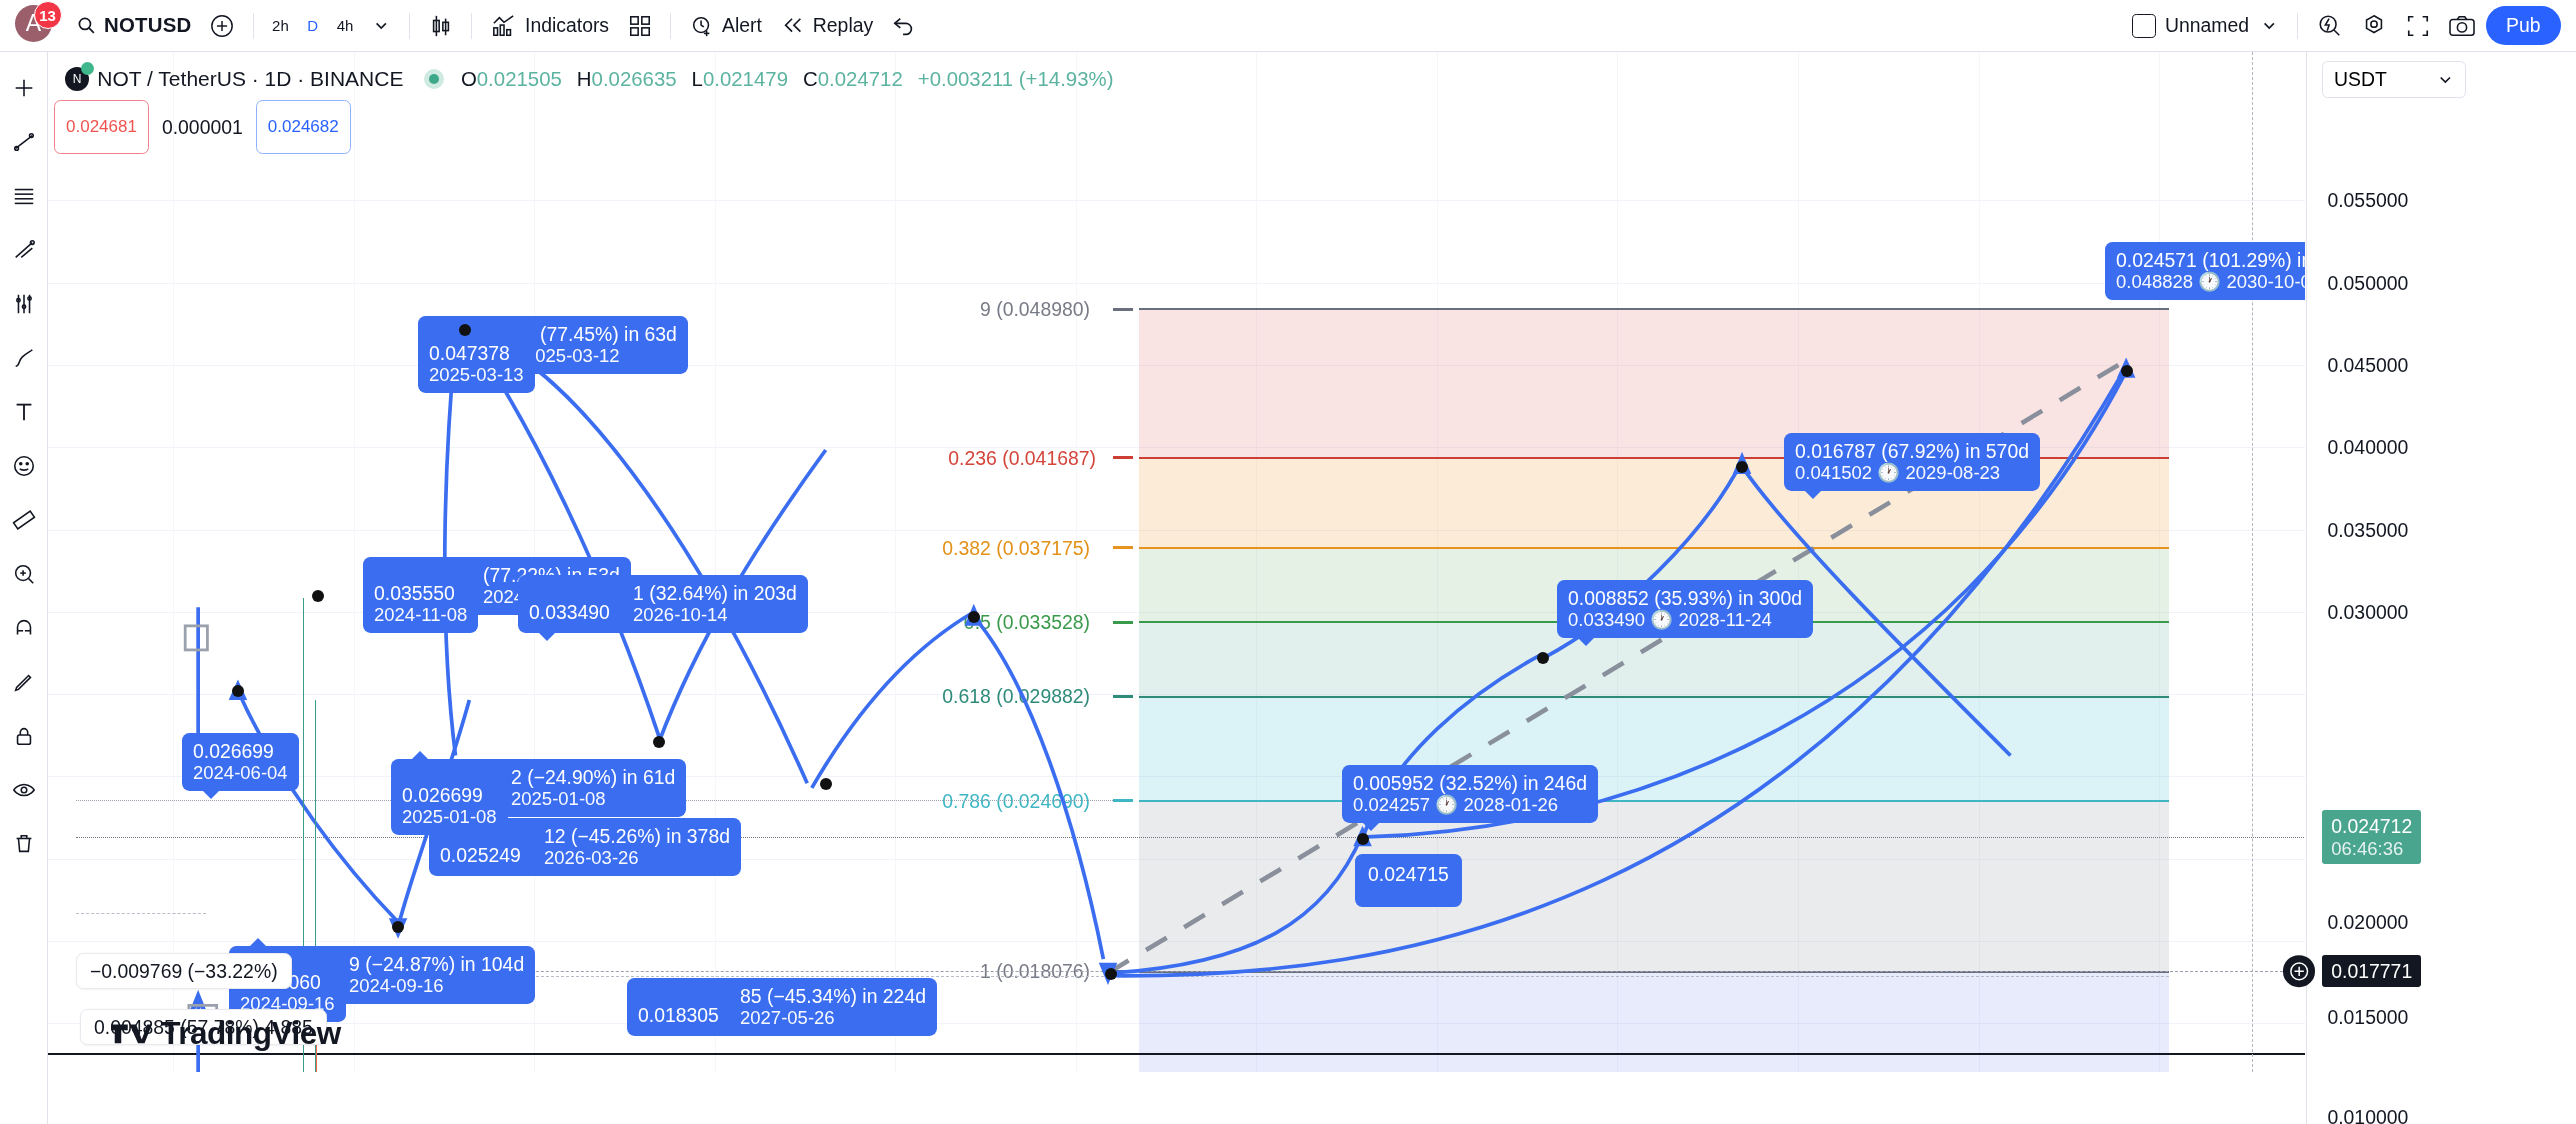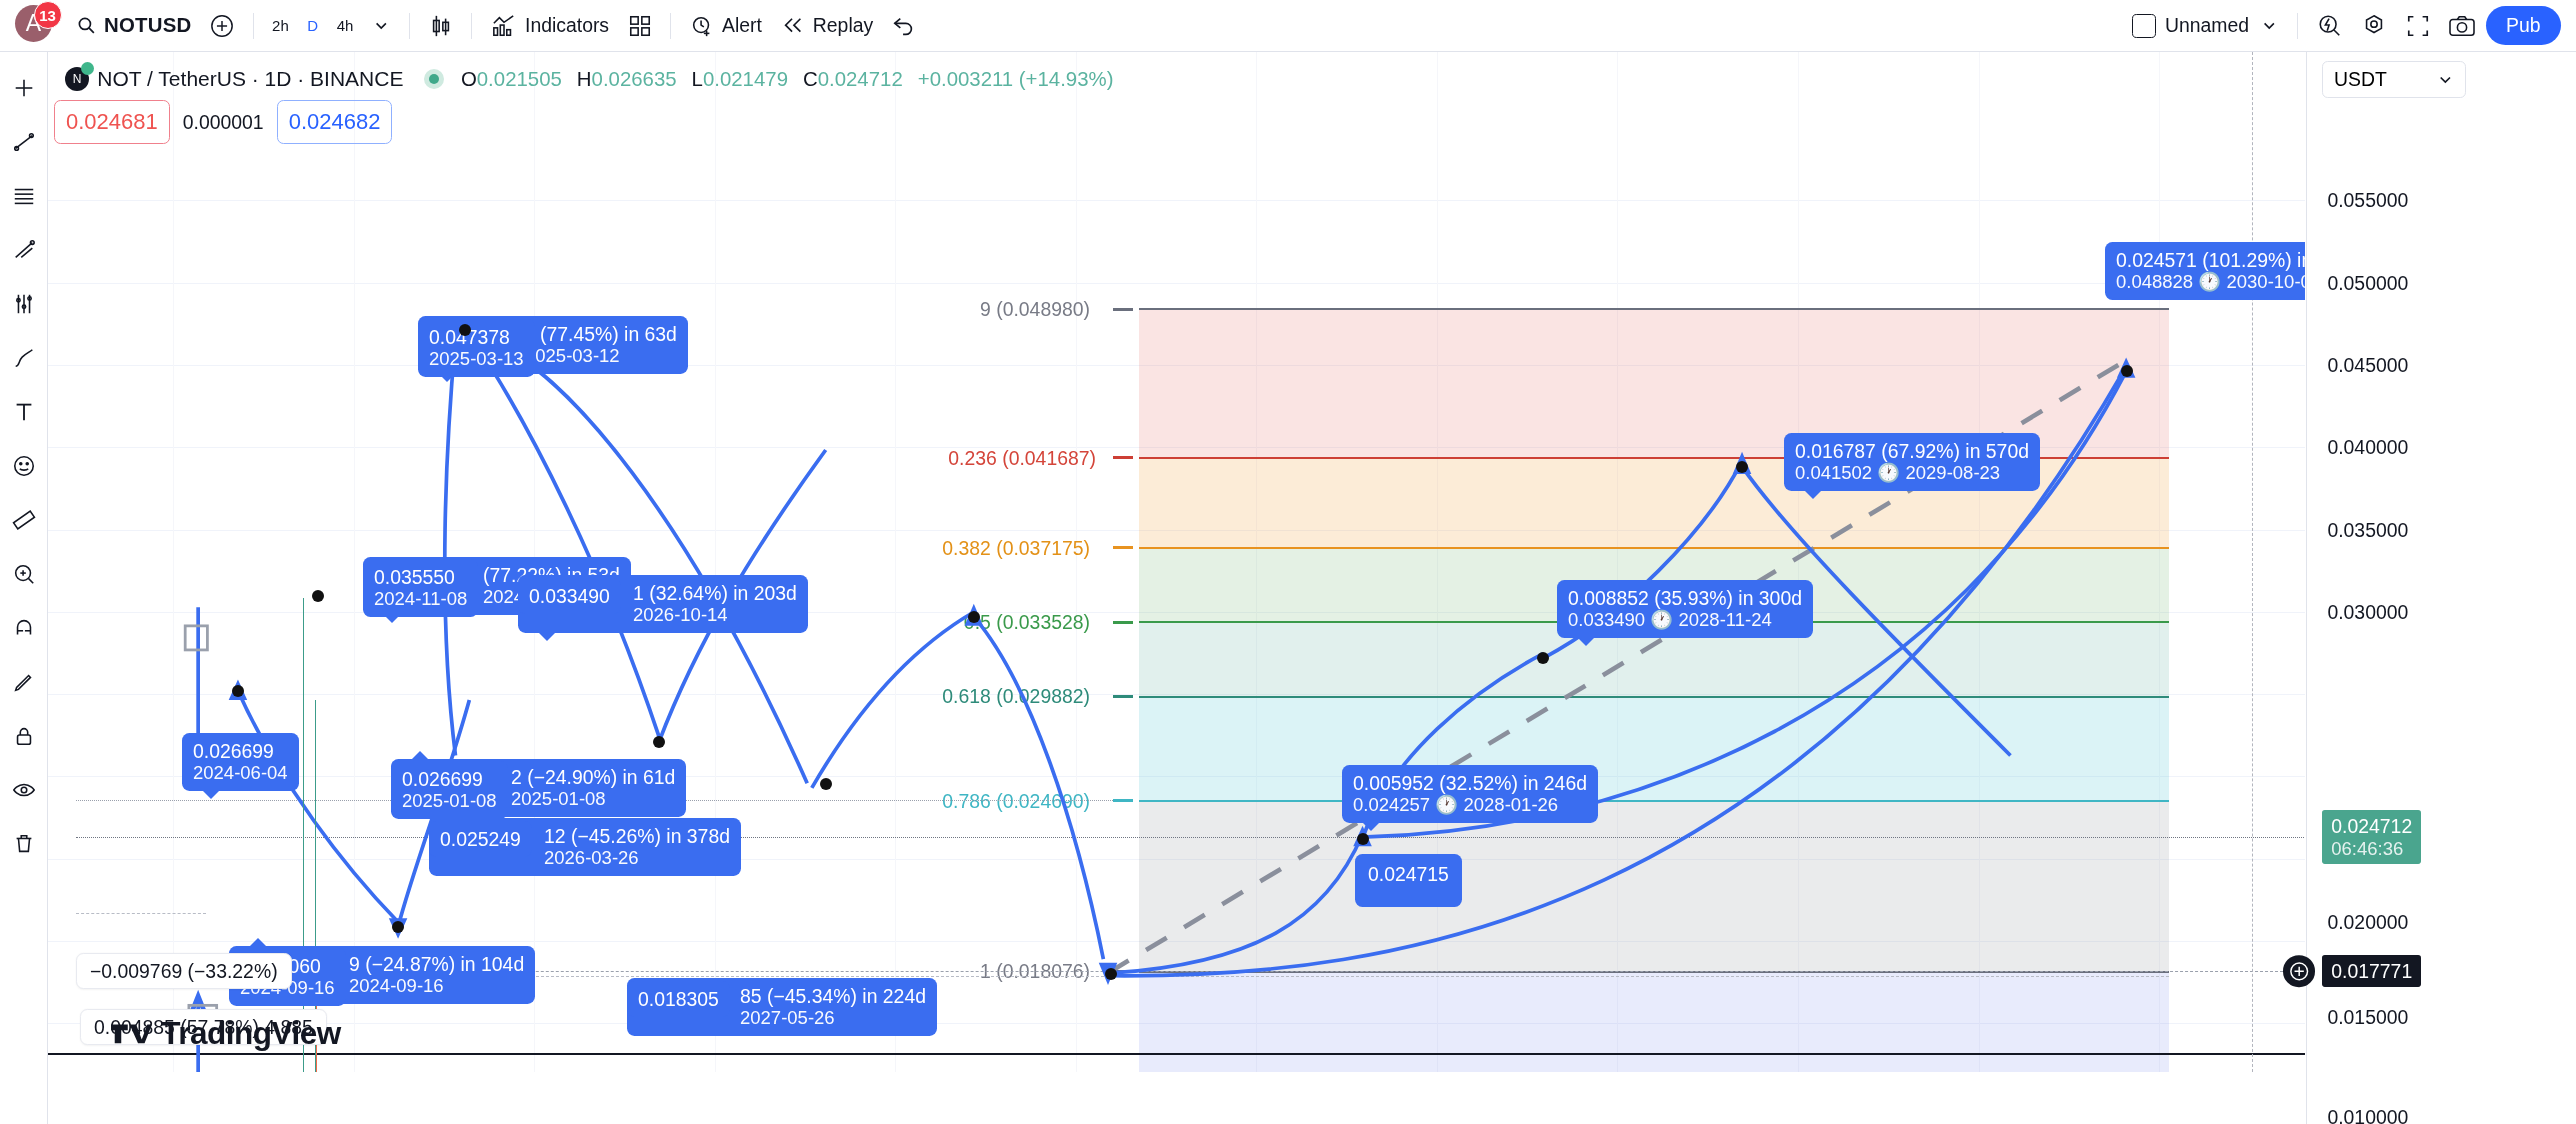--- a/index.html
+++ b/index.html
@@ -85,21 +85,21 @@
     margin: 0 16.7px 0 20.4px; display:flex;align-items:center;justify-content:center;
   }
   .market-dot i { width:10.2px;height:10.2px;border-radius:50%;background:#3fa88a;display:block;}
   .ohlc { font-size: 20.4px; color: #131722; }
   .ohlc .v { color: #5bb3a0; }
   .sub-row {
     position: absolute; left: 54px; top: 100px; display:flex; align-items:center;
     gap: 13px; font-size: 20.4px; z-index: 30;
   }
   .pill {
-    border-radius: 6.5px; padding: 8px 11px; font-size: 22px;
+    border-radius: 6.5px; padding: 16px 11px; font-size: 17px;
   }
   .pill.bid { border: 0.9px solid #f0808c; color: #ef5350; }
   .pill.ask { border: 0.9px solid #8fb0ff; color: #2962ff; }
   .spread { color: #131722; font-size: 19.4px; }
 
   
   .canvas {
     position: absolute; left: 48px; top: 52px;
     width: 2257px; height: 1020px; background: #ffffff; overflow: hidden;
   }
@@ -133,21 +133,21 @@
   .tag.pointer::after{
     content:""; position:absolute; left: 20.4px; bottom:-8.3px;
     border-left: 9.3px solid transparent; border-right: 9.3px solid transparent;
     border-top: 9.3px solid #3a6df0;
   }
   .tag.pointer-up::after{
     content:""; position:absolute; left: 20.4px; top:-8.3px;
     border-left: 9.3px solid transparent; border-right: 9.3px solid transparent;
     border-bottom: 9.3px solid #3a6df0;
   }
-  .tag-stack { z-index: 16; }
+  .tag-stack { z-index: 16; margin-top: 16px; }
   .node {
     position:absolute; width:12px;height:12px;border-radius:50%;background:#111;
     z-index: 18; transform: translate(-50%,-50%);
   }
 
   
   .mbox {
     position:absolute; background:#ffffff; border:0.9px solid #e8eaf0; border-radius:7.4px;
     padding: 5.6px 13px; font-size: 19.4px; color:#131722; white-space: nowrap;
     z-index: 20; box-shadow: 0 0.9px 1.9px rgba(0,0,0,.05);

